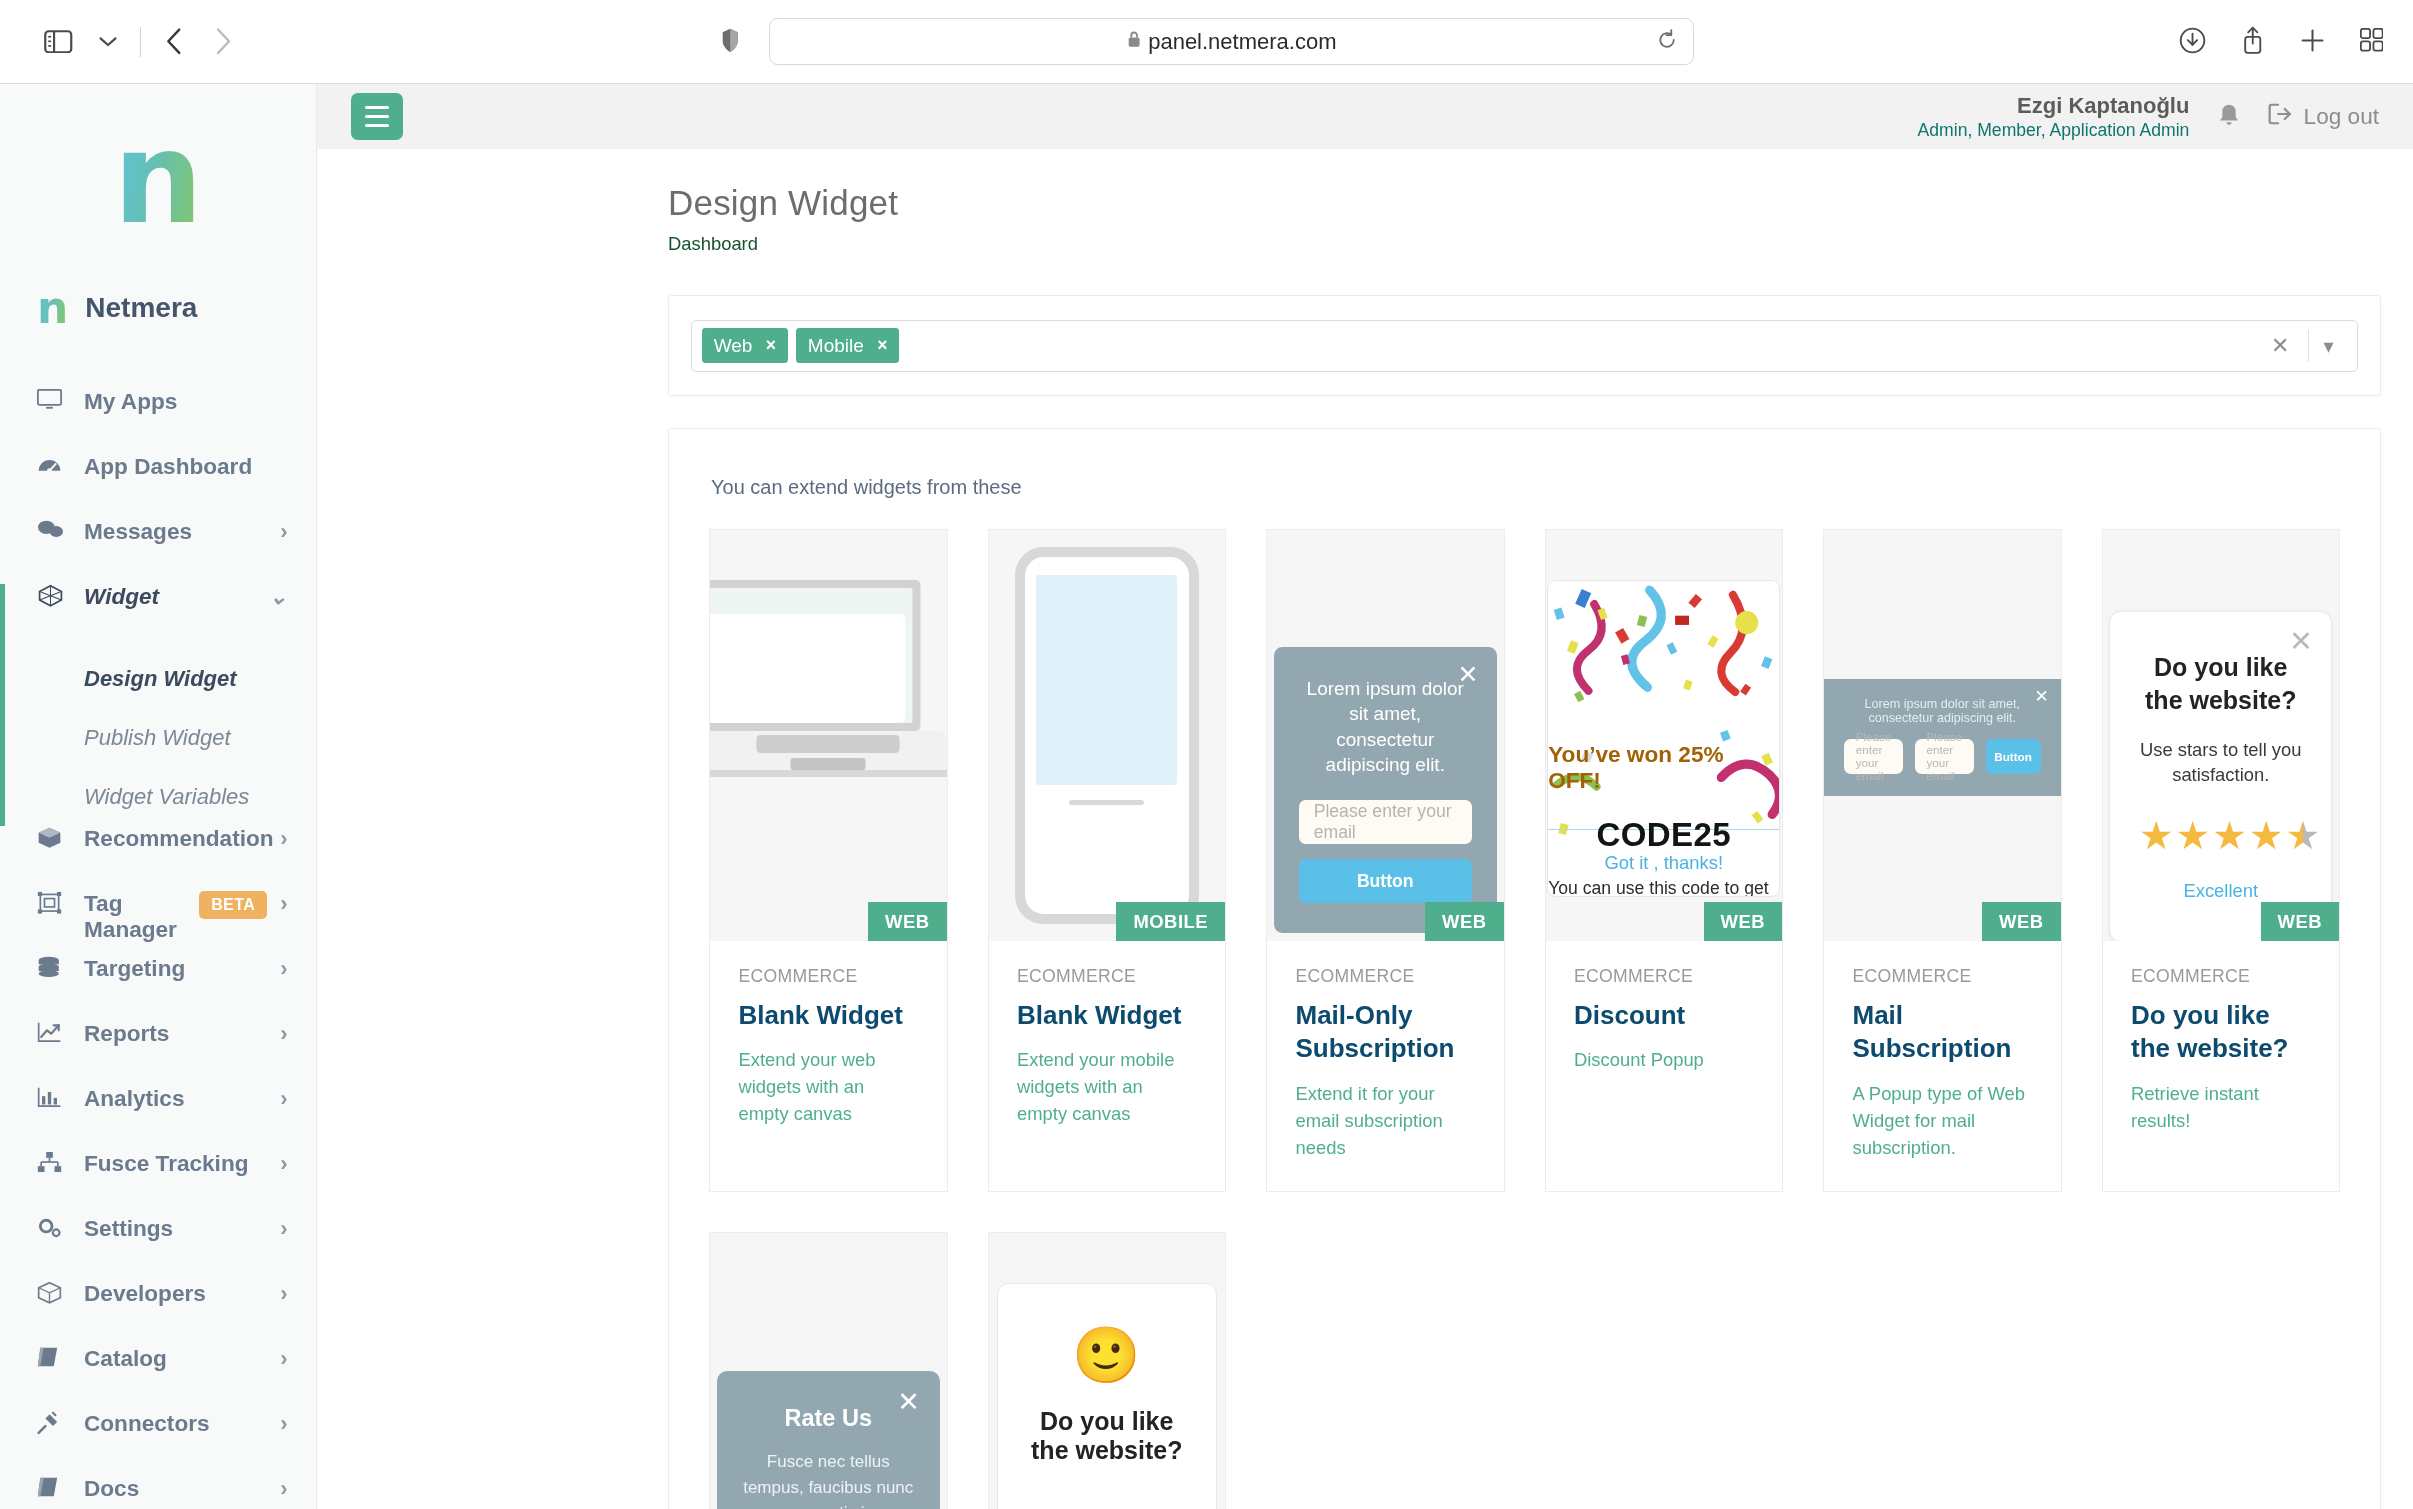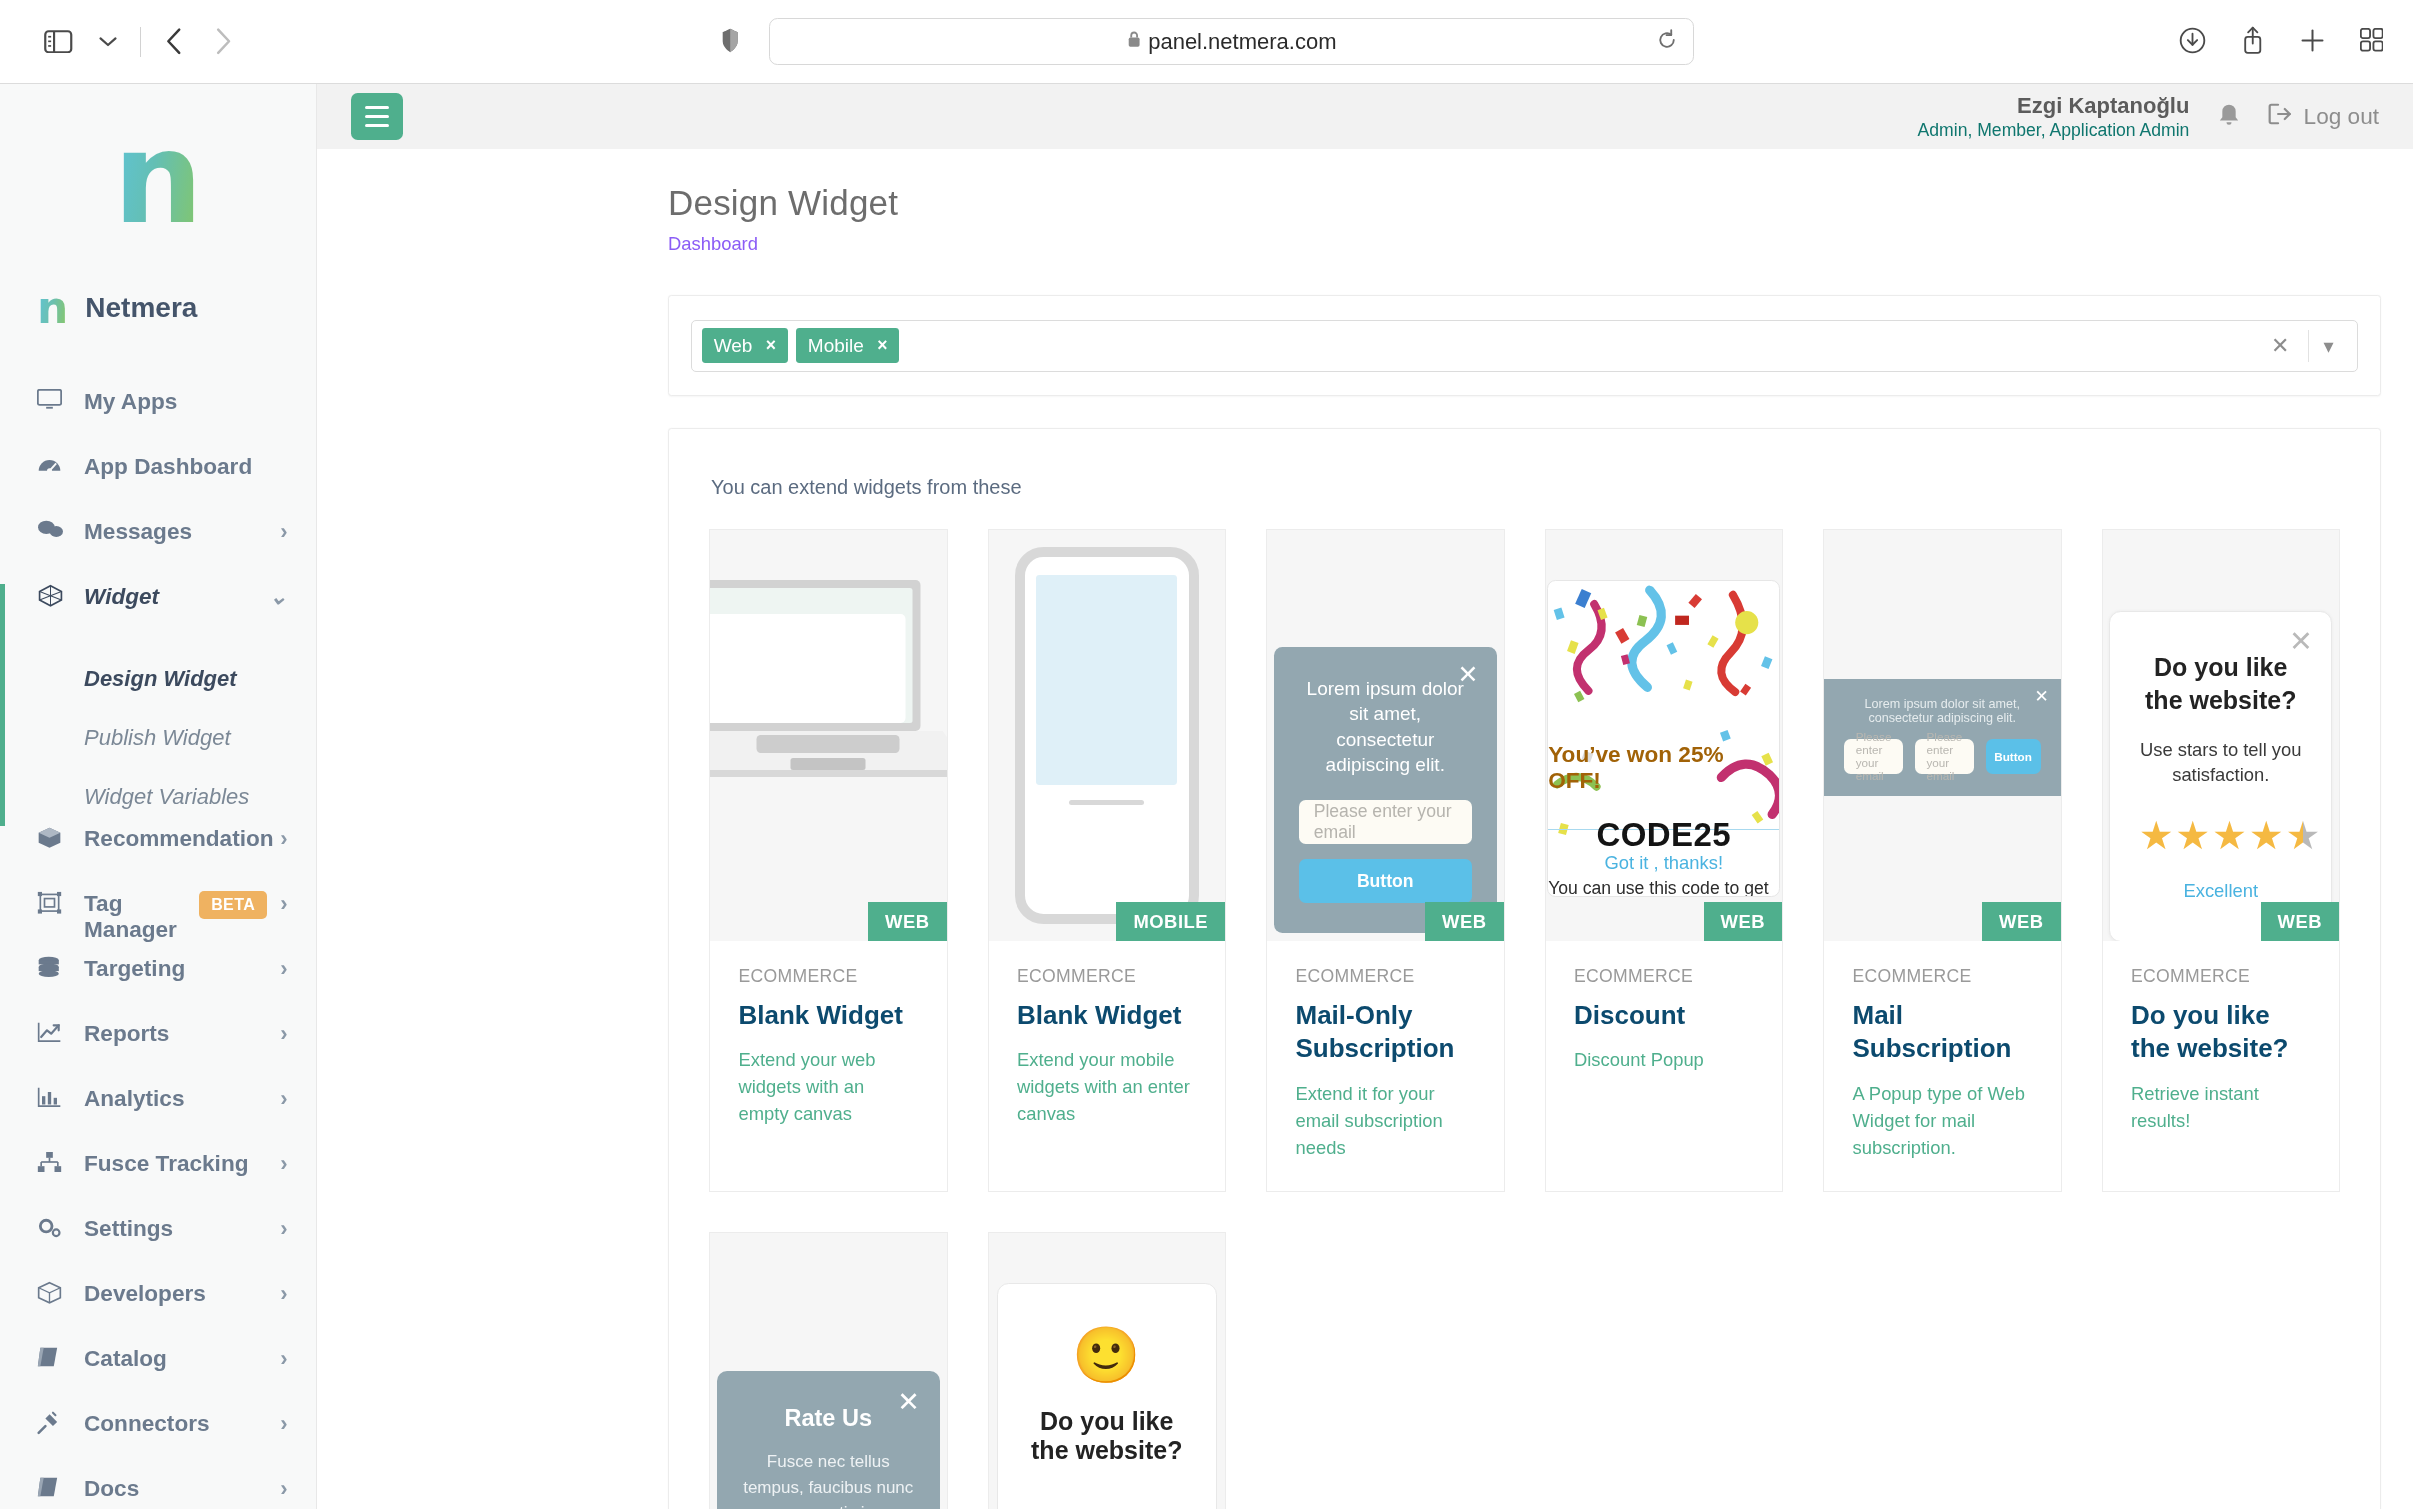--- a/index.html
+++ b/index.html
@@ -135,21 +135,21 @@
     position:absolute; right: 34px; display:flex; align-items:center; gap: 28.5px;
   }
   .user-meta { text-align:right; }
   .user-name { font-size: 22px; font-weight: 700; color:#5c5c5c; line-height: 1.25; }
   .user-roles { font-size: 17.6px; color:#0f766e; }
   .bell { color:#9a9a9a; }
   .logout { display:flex; align-items:center; gap: 11.7px; color:#8d8d8d; font-size: 22.6px; }
 
   .page-head { padding: 34px 0 0 351px; }
   .page-title { font-size: 35px; font-weight: 400; color:#6d6d6d; letter-spacing:0.2px; }
-  .breadcrumb { font-size: 18.4px; color:#8b5cf6; margin-top: 10px; }
+  .breadcrumb { font-size: 18.4px; color:#14532d; margin-top: 10px; }
 
   .filter-card {
     margin: 40px 32px 0 351px;
     background:#fff; border:0.8px solid #ececec; border-radius: 3.4px;
     box-shadow: 0 0.8px 1.7px rgba(0,0,0,.04);
     padding: 23.5px 22px;
     display:flex; align-items:center;
   }
   .select-box {
     flex:1; min-height: 52px; border:0.8px solid #dcdcdc; border-radius: 5px;
@@ -699,21 +699,21 @@
               <div class="ph-body">
                   <div class="ph-screen"></div>
                   <div class="ph-bar"></div>
                 </div>
             </div>
             <span class="plat-badge">MOBILE</span>
           </div>
           <div class="wcard-body">
             <div class="cat">ECOMMERCE</div>
             <div class="wtitle">Blank Widget</div>
-            <div class="wdesc">Extend your mobile widgets with an enter canvas</div>
+            <div class="wdesc">Extend your mobile widgets with an empty canvas</div>
           </div>
         </div>
 
         <div class="wcard">
           <div class="wcard-preview">
             <div class="popup-gray">
               <span class="popup-x">✕</span>
               <div class="ptext">Lorem ipsum dolor sit amet, consectetur adipiscing elit.</div>
               <div class="pinput">Please enter your email</div>
               <div class="pbtn">Button</div>

